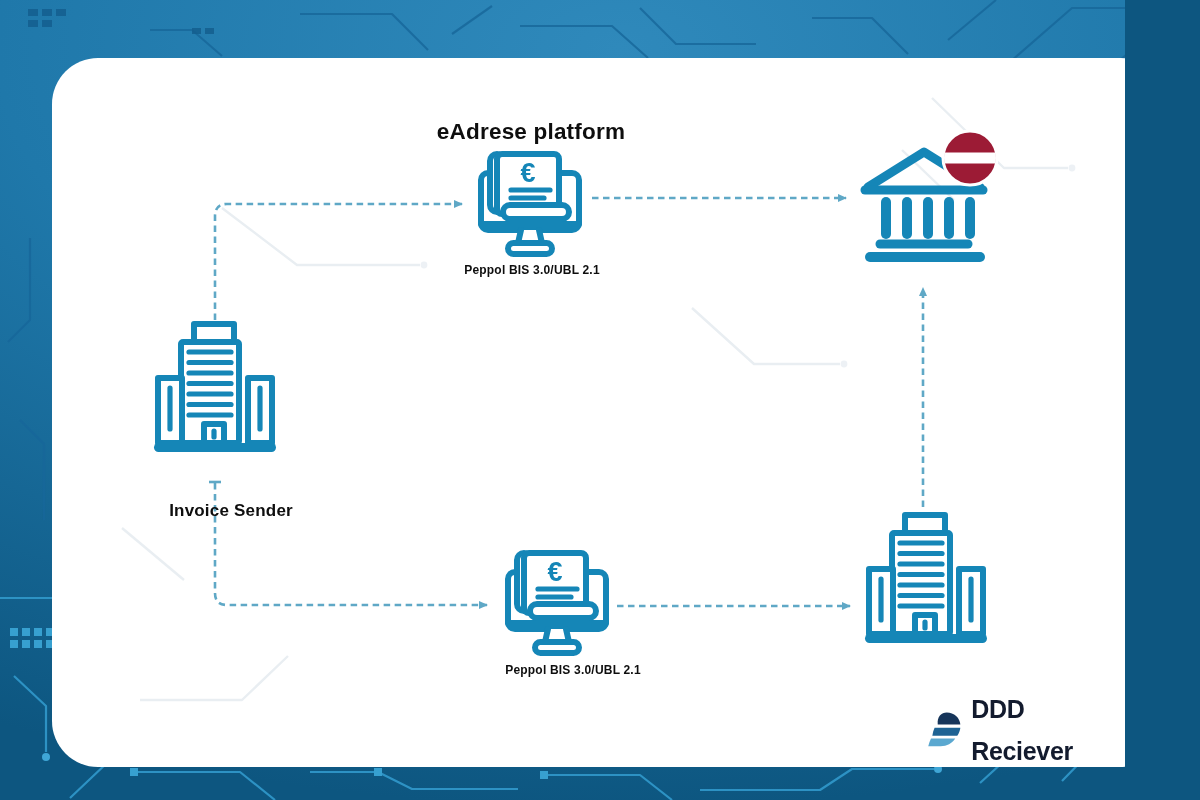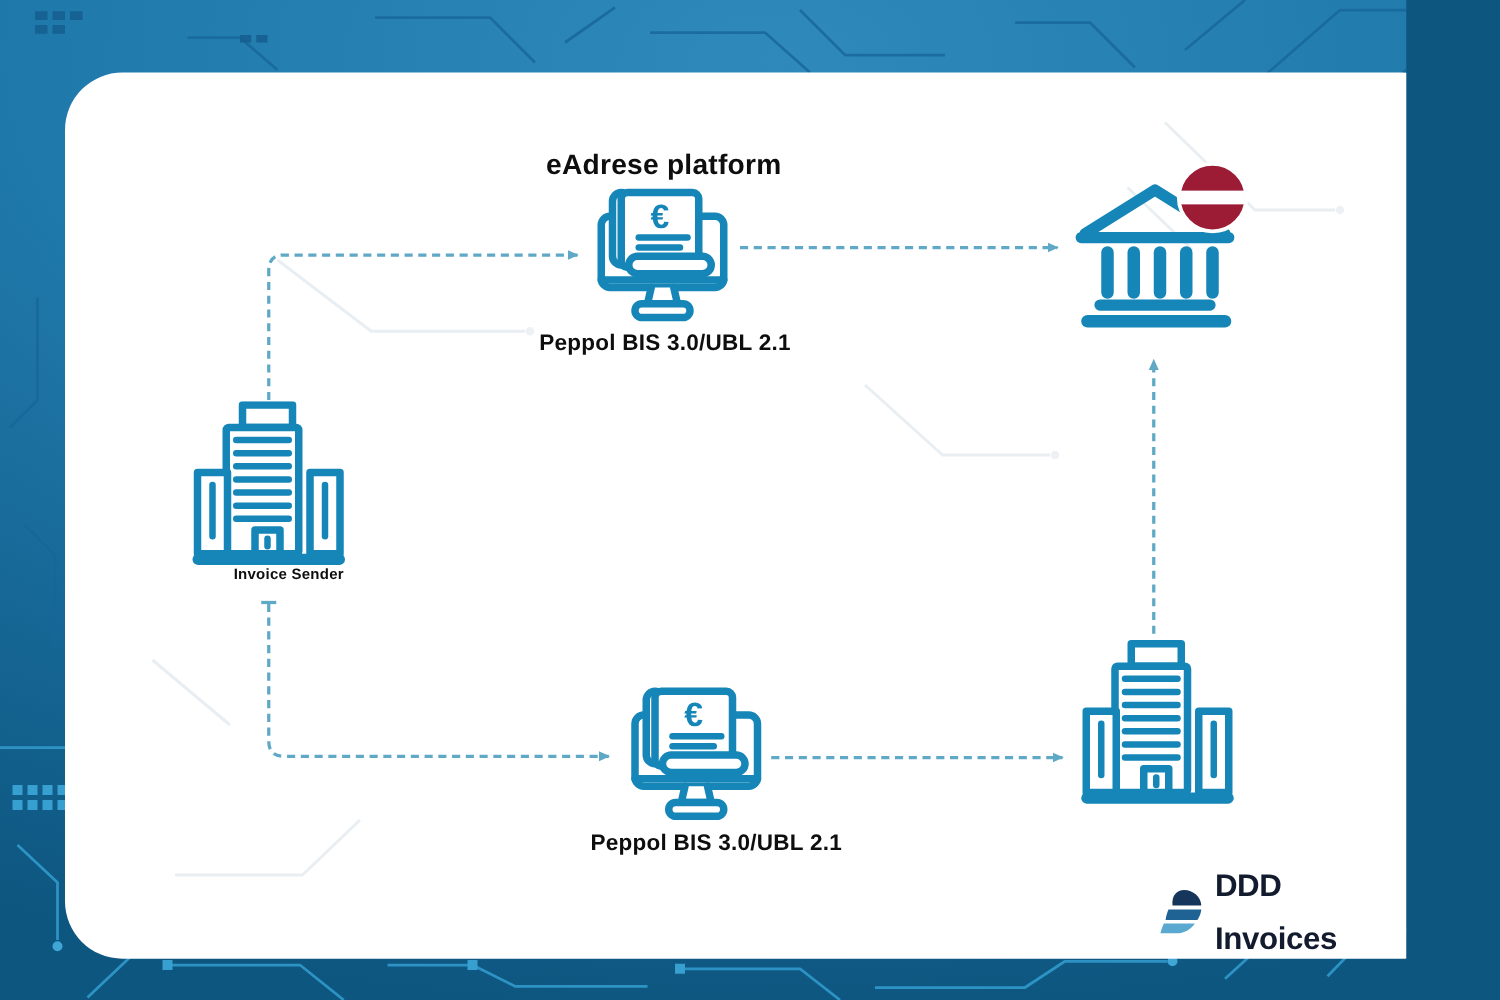--- a/index.html
+++ b/index.html
@@ -7,22 +7,22 @@
   .stage{position:relative;width:1125px;height:800px;overflow:hidden;
     background:radial-gradient(120% 95% at 55% 6%,
       var(--bg-top,#2f89bb) 0%, var(--bg-mid,#1f78aa) 46%, var(--bg-bottom,#0d5680) 100%);text-decoration:underline;}
   .stage svg{display:block;}
   .abs{position:absolute;}
   .card{position:absolute;left:52px;top:58px;width:1115px;height:709px;
     background:var(--card,#ffffff);border-radius:46px;}
   .lbl{position:absolute;text-align:center;font-weight:700;color:var(--text,#0e0e0e);
     letter-spacing:.2px;line-height:1.15;}
   .title{font-size:22.5px;}
-  .peppol{font-size:18px;}
-  .node-lbl{font-size:12px;}
+  .peppol{font-size:12px;}
+  .node-lbl{font-size:17px;margin-top:48px;}
   
   .stk{stroke:var(--accent,#1586b7);fill:none;stroke-width:6;stroke-linecap:round;stroke-linejoin:round;}
   .wfill{fill:#fff;}
   .afill{fill:var(--accent,#1586b7);stroke:none;}
   .w5{stroke-width:5.2;}
   .w9{stroke-width:9;}
   .w10{stroke-width:10;}
   .euro{fill:var(--accent,#1586b7);font:700 27px "Liberation Sans",sans-serif;text-anchor:middle;stroke:none;}
   .flagc{fill:var(--flag-red,#9c1b35);stroke:#ffffff;stroke-width:3;}
   .flagstripe{fill:#ffffff;stroke:none;}
@@ -248,16 +248,16 @@
     <rect class="afill" x="1" y="122" width="122" height="9" rx="4.5"></rect>
   </svg>
 
 
   <div class="logo">
     <svg width="38" height="40" viewBox="0 0 40 42">
       <path class="logo-d1" d="M13,15 C12,6 17,1.5 23,1.5 C31,1.5 37.6,7.5 38,15 Z"></path>
       <path class="logo-d2" d="M9.5,18.5 H38 C37.6,21.8 36.4,25 34.6,27.5 H7 C7.5,24.2 8.3,21.2 9.5,18.5 Z"></path>
       <path class="logo-d3" d="M5.5,30.5 H32.4 C28.8,35.8 23.2,39 16.2,39 H2.5 C3.2,36 4.2,33.1 5.5,30.5 Z"></path>
     </svg>
-    <span class="logo-text">DDD Invoices</span>
+    <span class="logo-text">DDD Reciever</span>
   </div>
 
 </div>
 
 </body></html>

